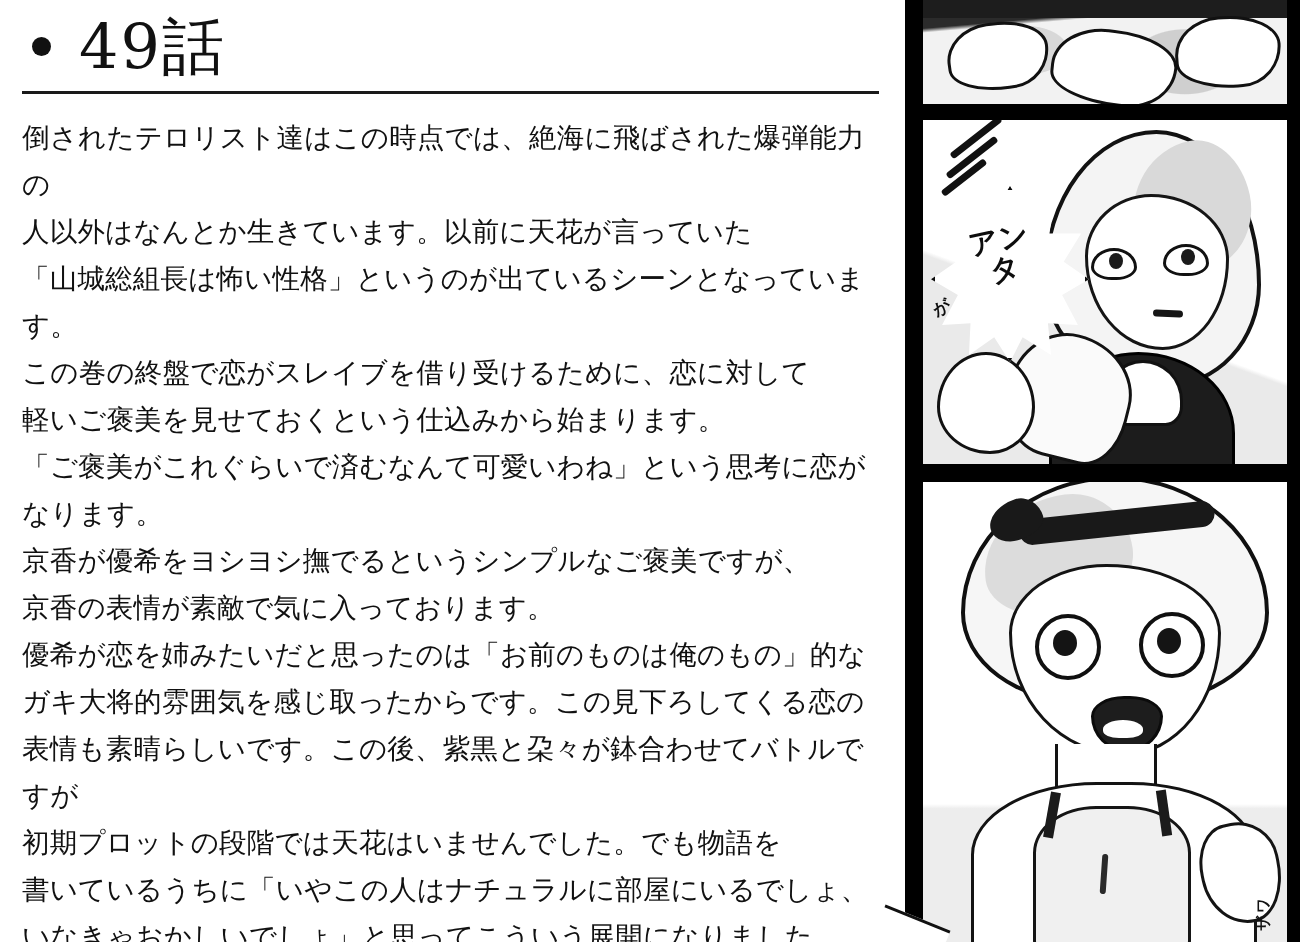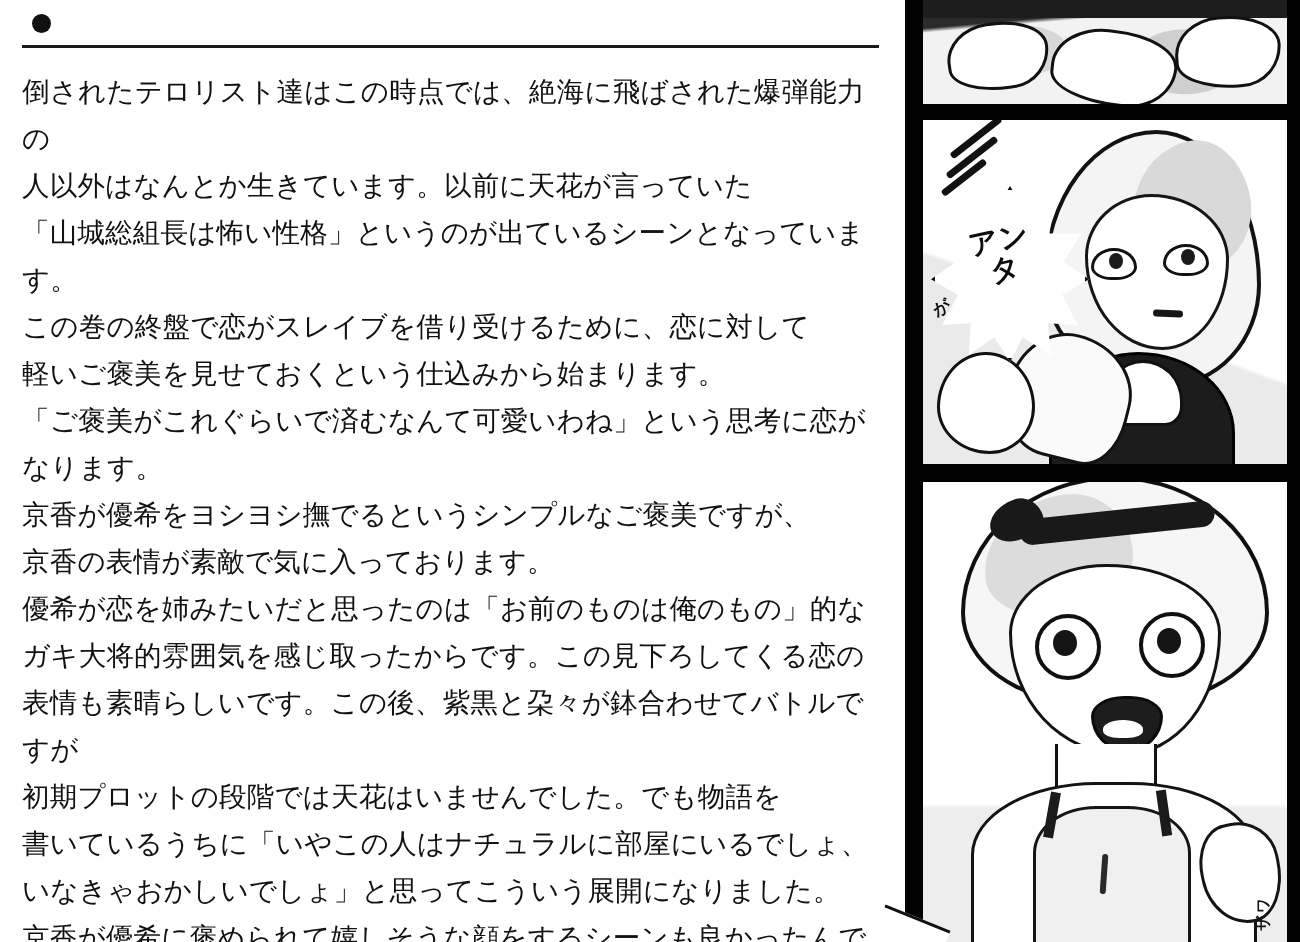--- a/index.html
+++ b/index.html
@@ -424,20 +424,21 @@
 </style>
 </head>
 <body>
 
 <div id="page">
 
   <div id="text-column">
 
     <div id="heading-row">
       <span id="heading-bullet"></span>
+      <span id="heading-title">49話</span>
     </div>
 
     <hr id="heading-rule">
 
     <div id="body-text">倒されたテロリスト達はこの時点では、絶海に飛ばされた爆弾能力の
 人以外はなんとか生きています。以前に天花が言っていた
 「山城総組長は怖い性格」というのが出ているシーンとなっています。
 この巻の終盤で恋がスレイブを借り受けるために、恋に対して
 軽いご褒美を見せておくという仕込みから始まります。
 「ご褒美がこれぐらいで済むなんて可愛いわね」という思考に恋がなります。

